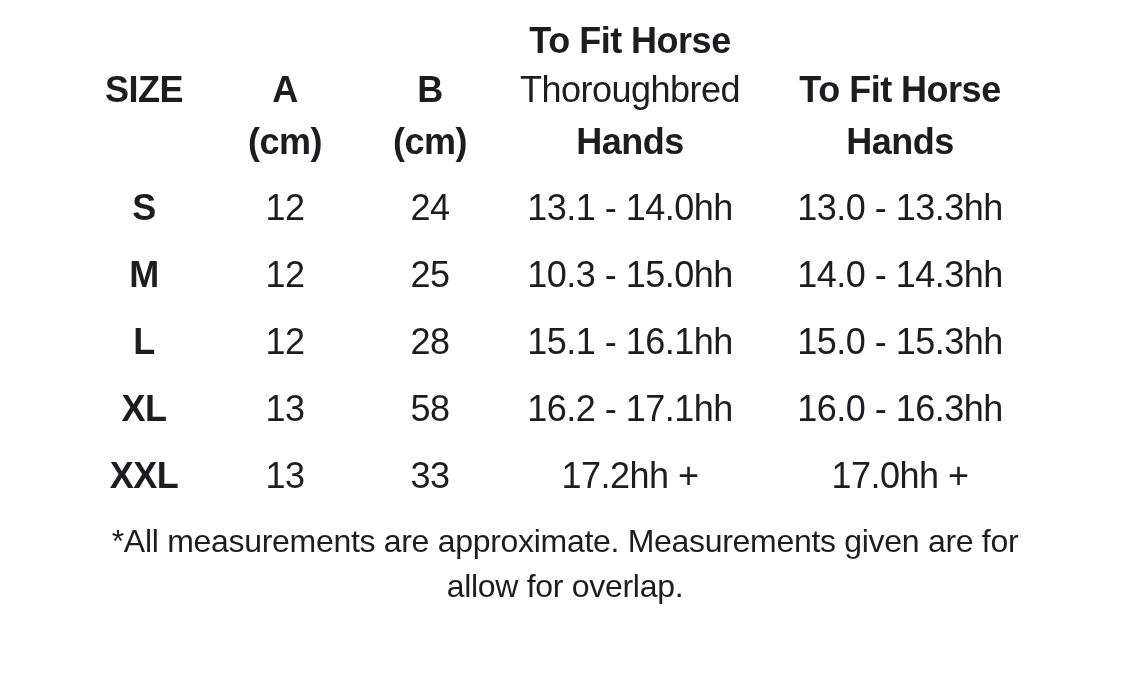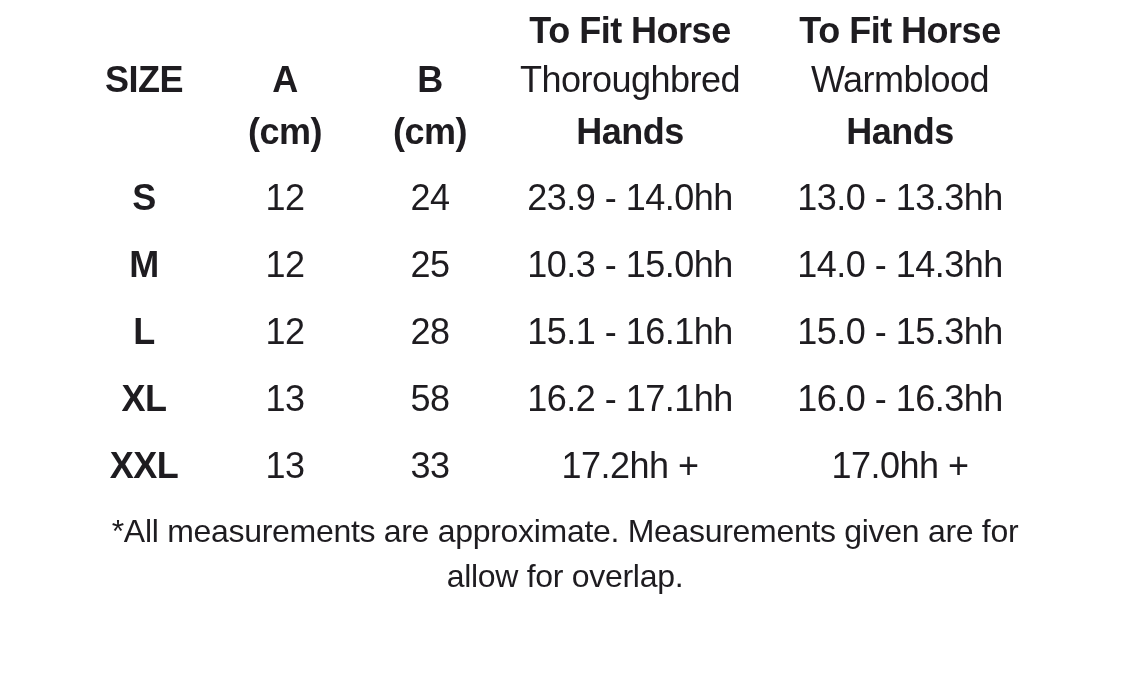--- a/index.html
+++ b/index.html
@@ -27,21 +27,21 @@
     justify-content: center;
     align-items: center;
     white-space: nowrap;
     font-size: 36px;
     letter-spacing: -0.5px;
   }
   
   .hm {
     height: 92px;
     align-items: flex-end;
-    padding-top: 8px;
+    padding-top: 18px;
     font-weight: 700;
     line-height: 40px;
   }
   .hm .two-line {
     text-align: center;
     line-height: 40px;
   }
   .hm .two-line .l1 { display: block; font-weight: 700; }
   .hm .two-line .l2 { display: block; font-weight: 400; margin-top: 9px; }
   
@@ -85,34 +85,33 @@
     </div>
     <div class="c hm">
       <span class="two-line">
         <span class="l1">To Fit Horse</span>
         <span class="l2">Thoroughbred</span>
       </span>
     </div>
     <div class="c hm">
       <span class="two-line">
         <span class="l1">To Fit Horse</span>
-        <span class="l2">Warmblood</span>
       </span>
     </div>
 
     <div class="c hs"></div>
     <div class="c hs">(cm)</div>
     <div class="c hs">(cm)</div>
     <div class="c hs">Hands</div>
     <div class="c hs">Hands</div>
 
     <div class="c dc size-cell">S</div>
     <div class="c dc">12</div>
     <div class="c dc">24</div>
-    <div class="c dc">23.9 - 14.0hh</div>
+    <div class="c dc">13.1 - 14.0hh</div>
     <div class="c dc">13.0 - 13.3hh</div>
 
     <div class="c dc size-cell">M</div>
     <div class="c dc">12</div>
     <div class="c dc">25</div>
     <div class="c dc">10.3 - 15.0hh</div>
     <div class="c dc">14.0 - 14.3hh</div>
 
     <div class="c dc size-cell">L</div>
     <div class="c dc">12</div>

